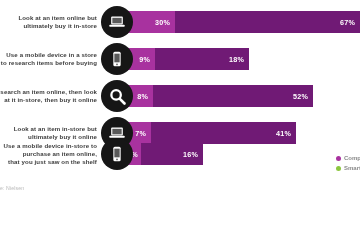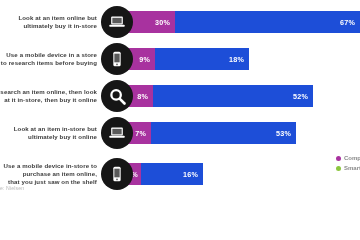--- a/index.html
+++ b/index.html
@@ -21,21 +21,21 @@
     position:absolute;
     left:0;
     width:360px;
     display:flex;
     align-items:center;
   }
   .row-0{top:6px;height:32px;}
   .row-1{top:43px;height:32px;}
   .row-2{top:80px;height:32px;}
   .row-3{top:117px;height:32px;}
-  .row-4{top:158px;height:32px;}
+  .row-4{top:138px;height:32px;}
 
   
   .label{
     position:absolute;
     right:263px;           
     width:120px;           
     text-align:right;
     font-size:6.1px;
     line-height:8.4px;
     letter-spacing:.12px;
@@ -77,21 +77,21 @@
     align-items:center;
     justify-content:flex-end;
     box-sizing:border-box;
     padding-right:5px;
     font-size:7.2px;
     font-weight:700;
     letter-spacing:.2px;
     color:#ffffff;
   }
   .seg-a{background:#A8329F;}
-  .seg-b{background:#1d4ed8;}
+  .seg-b{background:#701a75;}
   .seg.tiny{padding-right:3px;font-size:6.4px;}
 
   
   .legend{
     position:absolute;
     left:336px;
     top:155px;
     display:flex;
     flex-direction:column;
     gap:4px;
@@ -183,21 +183,21 @@
 ultimately buy it online</div>
     <div class="icon">
       <svg width="20" height="20" viewBox="0 0 24 24" aria-hidden="true">
         <rect x="5" y="5.5" width="14" height="9.5" rx="1.1" fill="#ffffff"></rect>
         <rect x="6.4" y="7" width="11.2" height="6.6" fill="#5a5a5a"></rect>
         <rect x="2.6" y="15.4" width="18.8" height="2.4" rx="1.2" fill="#ffffff"></rect>
       </svg>
     </div>
     <div class="bars">
       <div class="seg seg-a" style="width:34px">7%</div>
-      <div class="seg seg-b" style="width:145px">53%</div>
+      <div class="seg seg-b" style="width:145px">41%</div>
     </div>
   </div>
 
   <div class="row row-4">
     <div class="label">Use a mobile device in-store to
 purchase an item online,
 that you just saw on the shelf</div>
     <div class="icon">
       <svg width="20" height="20" viewBox="0 0 24 24" aria-hidden="true">
         <rect x="7.6" y="3.2" width="8.8" height="17.6" rx="1.8" fill="#ffffff"></rect>

